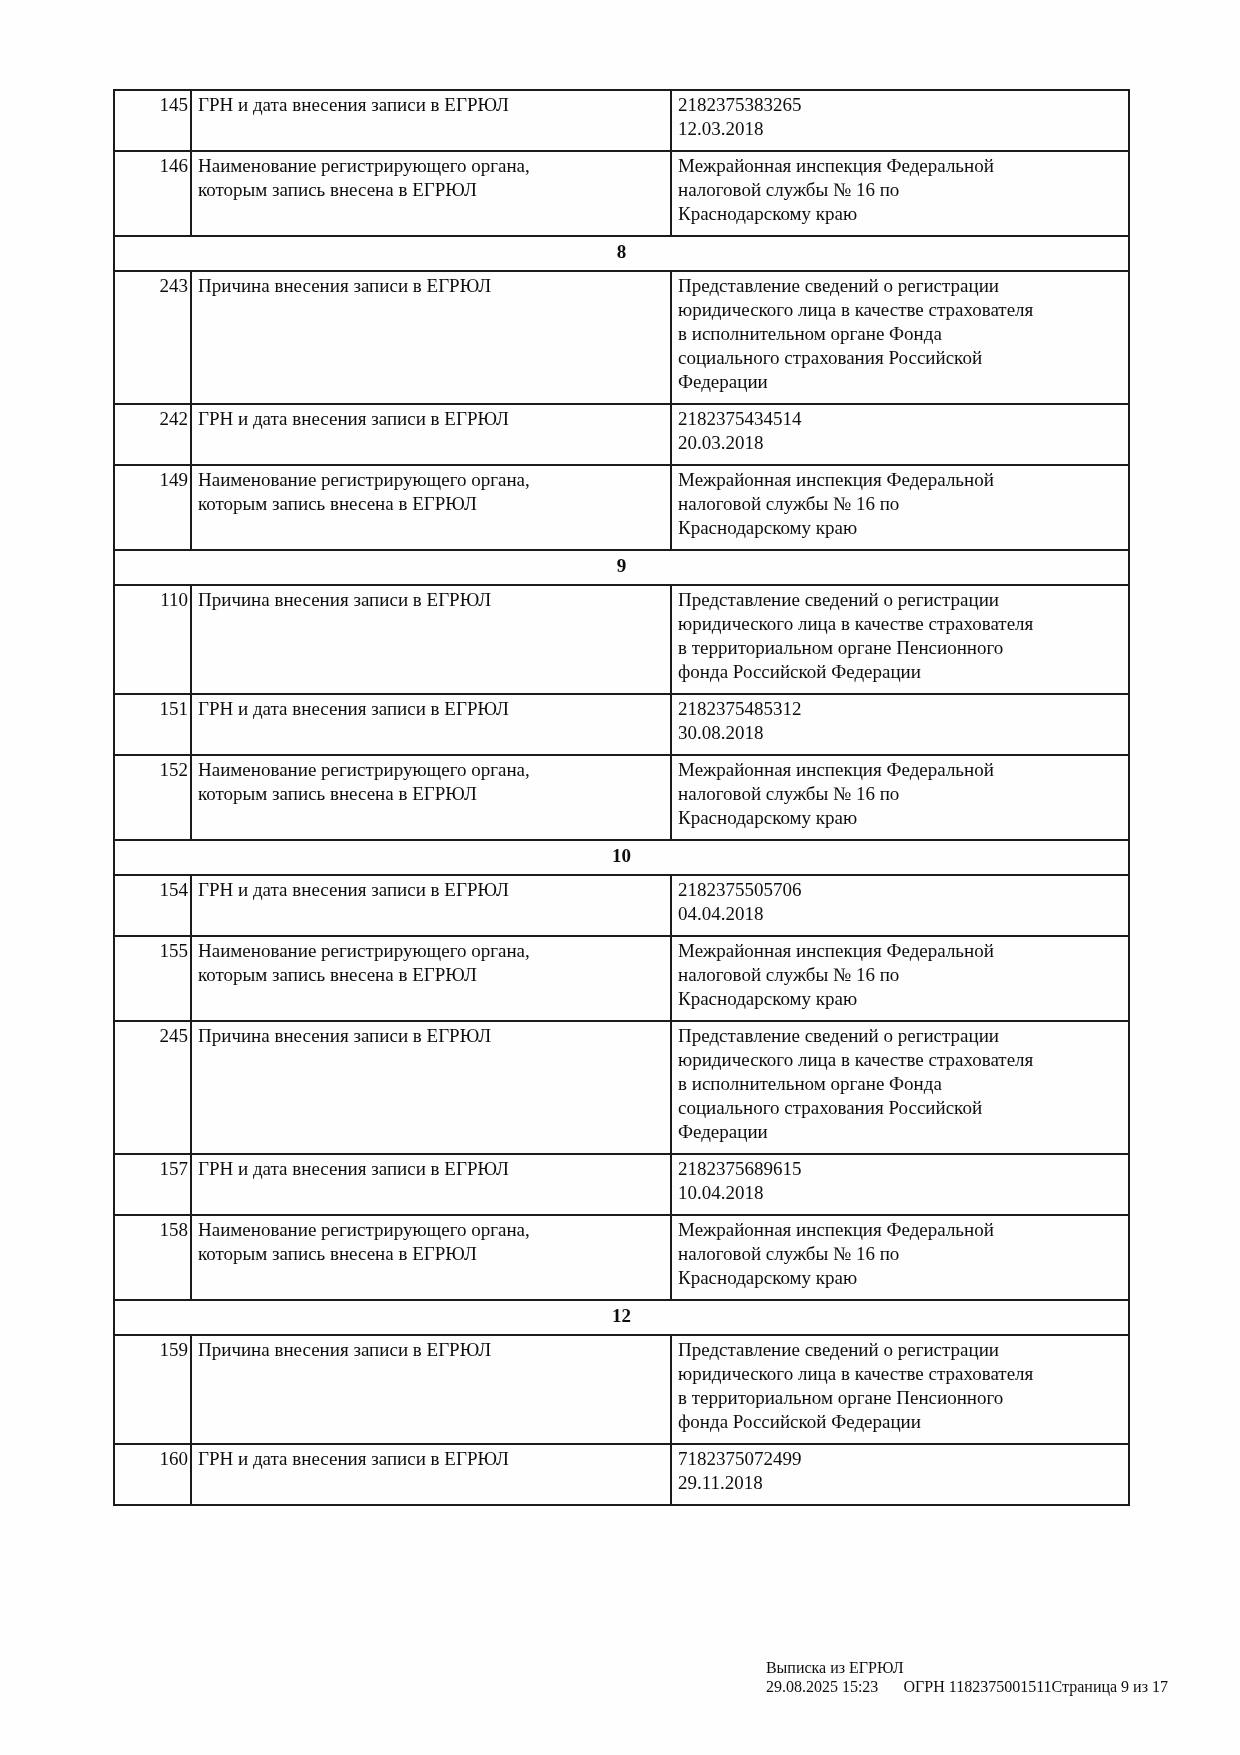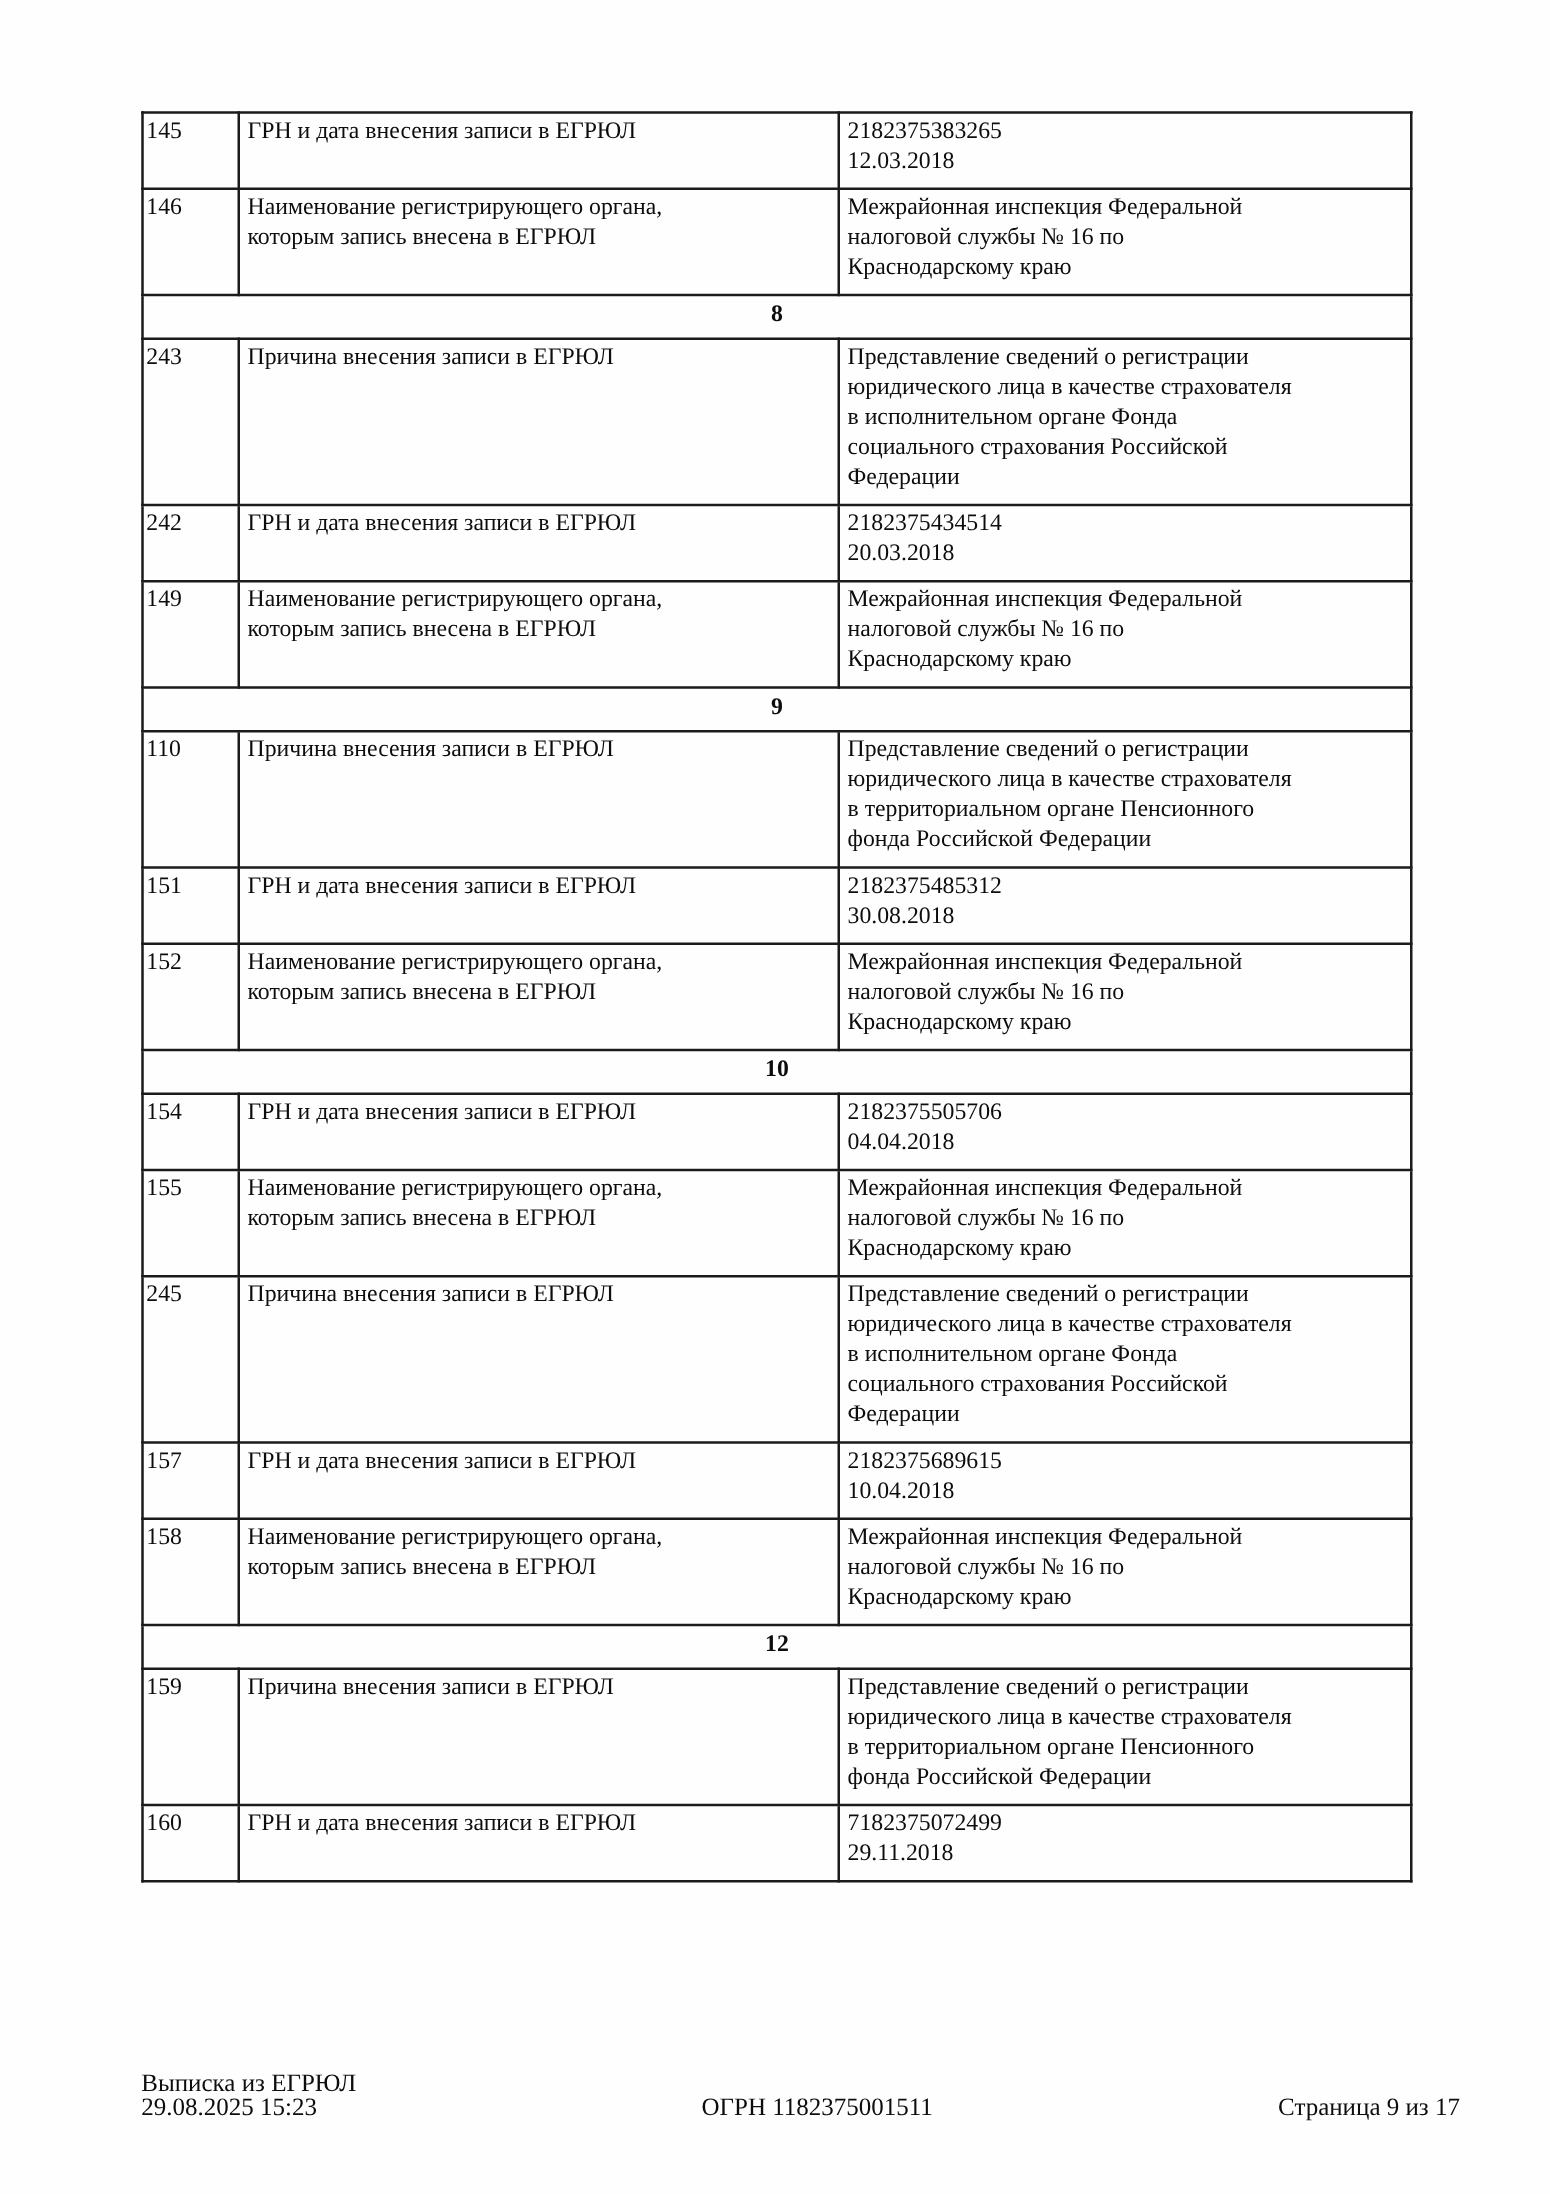--- a/index.html
+++ b/index.html
@@ -30,40 +30,40 @@
   .egrul-table col.c-label { width: 480px; }
   .egrul-table col.c-value { width: 458px; }
   .egrul-table td {
     border: 2px solid #1b1b1b;
     vertical-align: top;
     padding: 2px 6px 9px 6px;
     white-space: pre-line;
     overflow: hidden;
   }
   .egrul-table td.cell-num {
-    text-align: left;
+    text-align: right;
     padding-left: 2px;
     padding-right: 2px;
     margin-top: 20px;
   }
   .egrul-table td.cell-section {
     text-align: center;
     font-weight: bold;
     padding: 3px 6px 6px 6px;
     white-space: normal;
   }
   .page-footer {
     position: absolute;
     left: 113px;
     top: 1658px;
     width: 1055px;
     display: flex;
-    justify-content: space-between;
+    justify-content: flex-end;
     align-items: flex-end;
-    font-size: 20px;
+    font-size: 16px;
     line-height: 19px;
     font-family: Liberation Serif, serif;
   }
   .footer-left  { text-align: left; }
   .footer-center{ text-align: center; }
   .footer-right { text-align: right; }
 </style>
 </head>
 <body>
 

